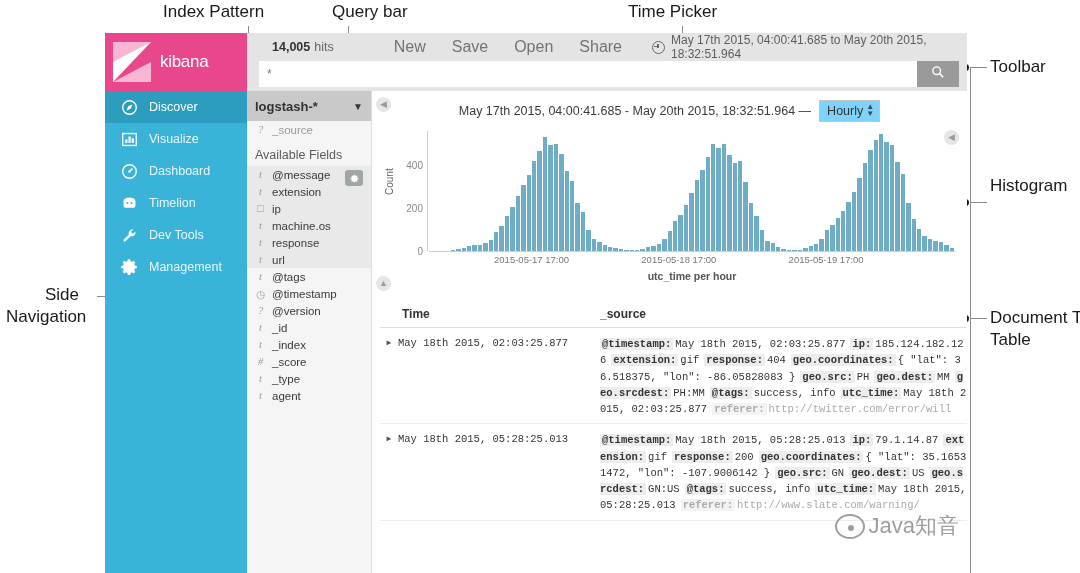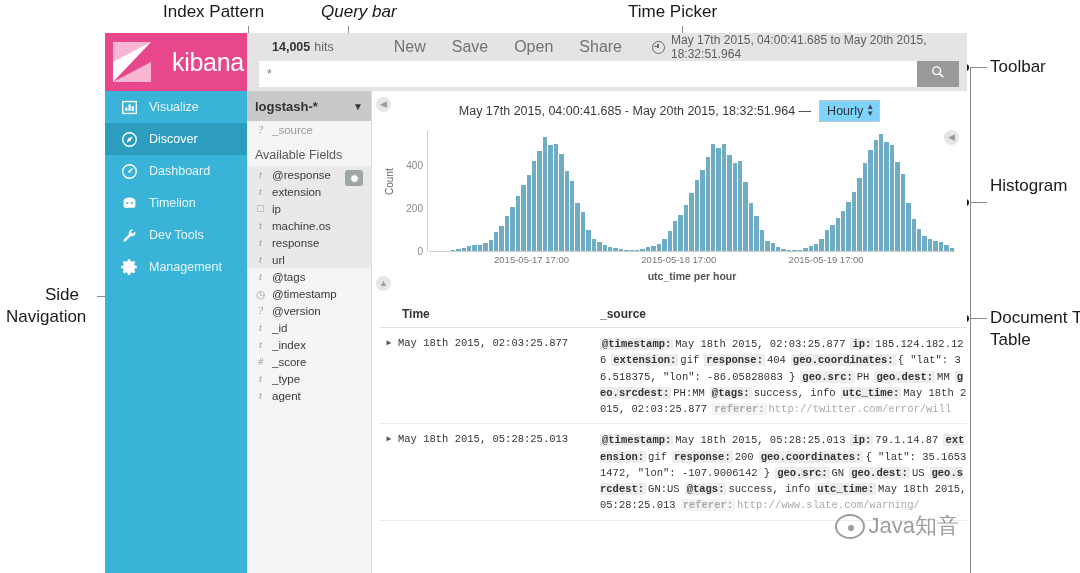--- a/index.html
+++ b/index.html
@@ -53,21 +53,21 @@
     position: absolute; left: 0; top: 0; width: 38px; height: 40px;
     background: #fff;
     clip-path: polygon(0 0, 100% 0, 0 100%, 100% 100%, 0 100%);
   }
   .brand-mark .p3 {
     position: absolute; left: 0; top: 20px; width: 38px; height: 20px;
     background: #f9b6d2;
     clip-path: polygon(0 100%, 100% 0, 100% 100%);
   }
   .brand-text {
-    color: #fff; font-size: 25px; margin-left: 21px;
+    color: #fff; font-size: 17px; margin-left: 9px;
     letter-spacing: -0.3px; font-family: "Liberation Sans", sans-serif;
   }
   .nav-item {
     display: flex; align-items: center;
     height: 32px; padding-left: 14px;
     color: #eaf7fb; font-size: 12.5px;
   }
   .nav-item.active { background: #2d9dbf; color: #fff; }
   .nav-ico {
     width: 20px; height: 20px; margin-right: 10px;
@@ -267,21 +267,21 @@
 </style>
 </head>
 <body>
 
 <div id="root">
 
   <div class="anno" style="left:163px; top:2px;">Index Pattern</div>
   <div class="anno-line" style="left:248px; top:26px; width:1px; height:82px;"></div>
   <div class="anno-dot" style="left:245px; top:108px;"></div>
 
-  <div class="anno" style="left:321px; top:2px;font-style:italic;">Query bar</div>
+  <div class="anno" style="left:332px; top:2px;">Query bar</div>
   <div class="anno-line" style="left:348px; top:26px; width:1px; height:50px;"></div>
   <div class="anno-dot" style="left:345px; top:76px;"></div>
 
   <div class="anno" style="left:628px; top:2px;">Time Picker</div>
   <div class="anno-line" style="left:682px; top:26px; width:1px; height:20px;"></div>
   <div class="anno-dot" style="left:679px; top:44px;"></div>
 
   <div class="anno" style="left:990px; top:57px;">Toolbar</div>
   <div class="anno-line" style="left:971px; top:67px; width:16px; height:1px;"></div>
   <div class="anno-dot" style="left:962px; top:64px;"></div>
@@ -306,40 +306,40 @@
     <div class="sidenav">
       <div class="brand">
         <div class="brand-mark">
           <div class="p2"></div>
             <div class="p1"></div>
             <div class="p3"></div>
         </div>
         <div class="brand-text">kibana</div>
       </div>
 
+      <div class="nav-item active">
+        <span class="nav-ico">
+          <svg width="17" height="17" viewBox="0 0 20 20">
+              <circle cx="10" cy="10" r="8" fill="none" stroke="#fff" stroke-width="1.6"></circle>
+              <path d="M13.5 6.5 L8.5 8.5 L6.5 13.5 L11.5 11.5 Z" fill="#fff"></path>
+            </svg>
+        </span>
+        <span class="nav-label">Discover</span>
+      </div>
+
       <div class="nav-item">
         <span class="nav-ico">
           <svg width="17" height="17" viewBox="0 0 20 20">
               <rect x="2" y="3" width="16" height="14" fill="none" stroke="#fff" stroke-width="1.6"></rect>
               <rect x="5" y="10" width="2.6" height="4" fill="#fff"></rect>
               <rect x="8.8" y="6.5" width="2.6" height="7.5" fill="#fff"></rect>
               <rect x="12.6" y="8.5" width="2.6" height="5.5" fill="#fff"></rect>
             </svg>
         </span>
         <span class="nav-label">Visualize</span>
-      </div>
-
-      <div class="nav-item active">
-        <span class="nav-ico">
-          <svg width="17" height="17" viewBox="0 0 20 20">
-              <circle cx="10" cy="10" r="8" fill="none" stroke="#fff" stroke-width="1.6"></circle>
-              <path d="M13.5 6.5 L8.5 8.5 L6.5 13.5 L11.5 11.5 Z" fill="#fff"></path>
-            </svg>
-        </span>
-        <span class="nav-label">Discover</span>
       </div>
 
       <div class="nav-item">
         <span class="nav-ico">
           <svg width="17" height="17" viewBox="0 0 20 20">
               <circle cx="10" cy="10" r="8" fill="none" stroke="#fff" stroke-width="1.6"></circle>
               <path d="M10 10 L13.5 6.5" stroke="#fff" stroke-width="1.6" fill="none"></path>
               <circle cx="10" cy="10" r="1.5" fill="#fff"></circle>
             </svg>
         </span>
@@ -420,21 +420,21 @@
       <div class="gear-btn">
         <svg width="9" height="9" viewBox="0 0 20 20">
             <circle cx="10" cy="10" r="3.4" fill="#fff"></circle>
             <path fill="#fff" d="M8.7 1.4h2.6l.4 2.2 1.6.7 1.9-1.2 1.8 1.8-1.2 1.9.7 1.6 2.2.4v2.6l-2.2.4-.7 1.6 1.2 1.9-1.8 1.8-1.9-1.2-1.6.7-.4 2.2H8.7l-.4-2.2-1.6-.7-1.9 1.2-1.8-1.8 1.2-1.9-.7-1.6-2.2-.4V8.8l2.2-.4.7-1.6-1.2-1.9 1.8-1.8 1.9 1.2 1.6-.7z"></path>
           </svg>
       </div>
 
       <div id="popular-list">
           <div class="fb-row hl">
             <span class="ftype">t</span>
-            <span>@response</span>
+            <span>@message</span>
           </div>
           <div class="fb-row hl">
             <span class="ftype">t</span>
             <span>extension</span>
           </div>
           <div class="fb-row hl">
             <span class="ftype sq">□</span>
             <span>ip</span>
           </div>
           <div class="fb-row hl">

